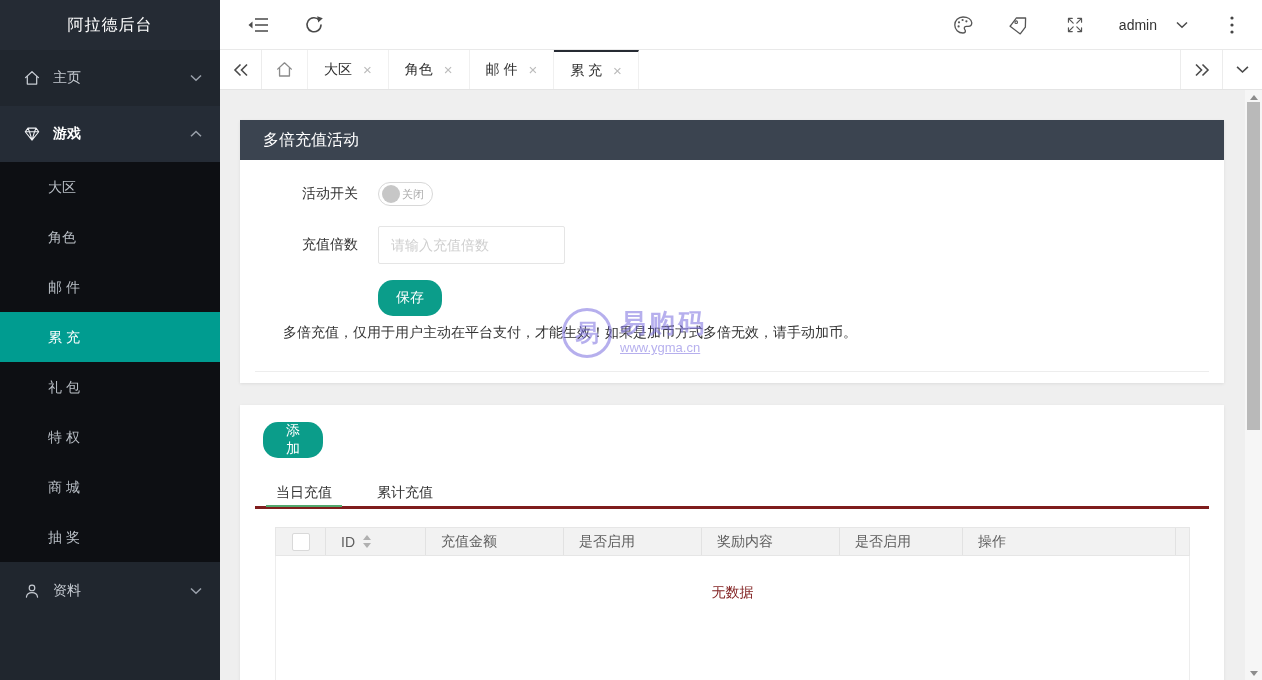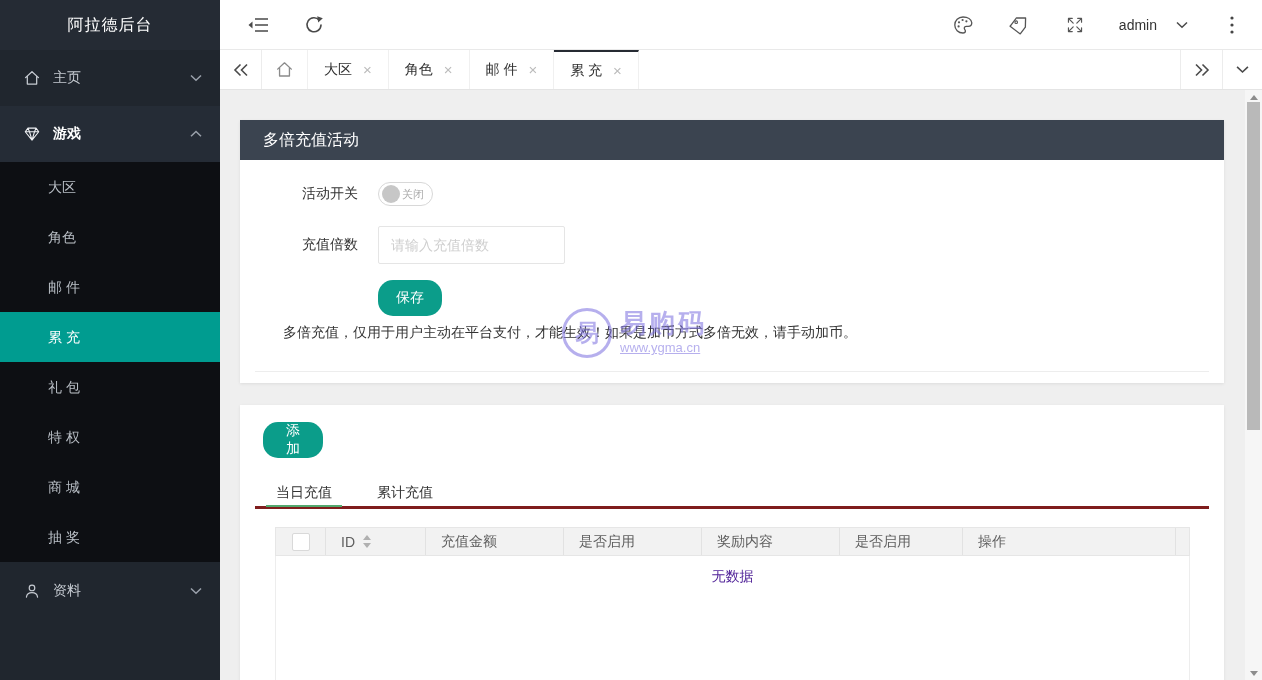--- a/index.html
+++ b/index.html
@@ -80,21 +80,21 @@
   .th { display:flex; align-items:center; padding:0 15px; font-size:14px; color:#5e5e5e; border-right:1px solid #e2e2e2; }
   .th:last-child { border-right:none; }
   .c0{width:50px; justify-content:center; padding:0;} .c1{width:100px;} .c2{width:138px;} .c3{width:138px;}
   .c4{width:138px;} .c5{width:123px;} .c6{width:213px;} .c7{width:13px; padding:0;}
   .checkbox { width:18px; height:18px; background:#fff; border:1px solid #d9d9d9; border-radius:2px; cursor:pointer; }
   .sort { display:flex; flex-direction:column; margin-left:8px; gap:3px; cursor:pointer; }
   .sort i { width:0; height:0; border-left:4px solid transparent; border-right:4px solid transparent; }
   .sort .up { border-bottom:5px solid #b0b0b0; }
   .sort .dn { border-top:5px solid #b0b0b0; }
   .tbody { border:1px solid #ededed; border-top:none; height:160px; text-align:center; }
-  .empty { margin-top:12px; font-size:14px; color:#4c1d95; display:inline-block; }
+  .empty { margin-top:28px; font-size:14px; color:#7f1d1d; display:inline-block; }
 
   
   .vscroll { position:absolute; right:0; top:90px; width:17px; height:590px; background:#f6f6f6; z-index:6; }
   .vs-up, .vs-dn { position:absolute; left:0; width:17px; height:14px; display:flex; align-items:center; justify-content:center; cursor:pointer; }
   .vs-up { top:0; } .vs-dn { bottom:0; }
   .vs-up i { width:0;height:0;border-left:4px solid transparent;border-right:4px solid transparent;border-bottom:5px solid #8d8d8d; }
   .vs-dn i { width:0;height:0;border-left:4px solid transparent;border-right:4px solid transparent;border-top:5px solid #8d8d8d; }
   .vs-thumb { position:absolute; left:2px; top:12px; width:13px; height:328px; background:#b9b9b9; cursor:pointer; }
 
   svg { display:block; }

